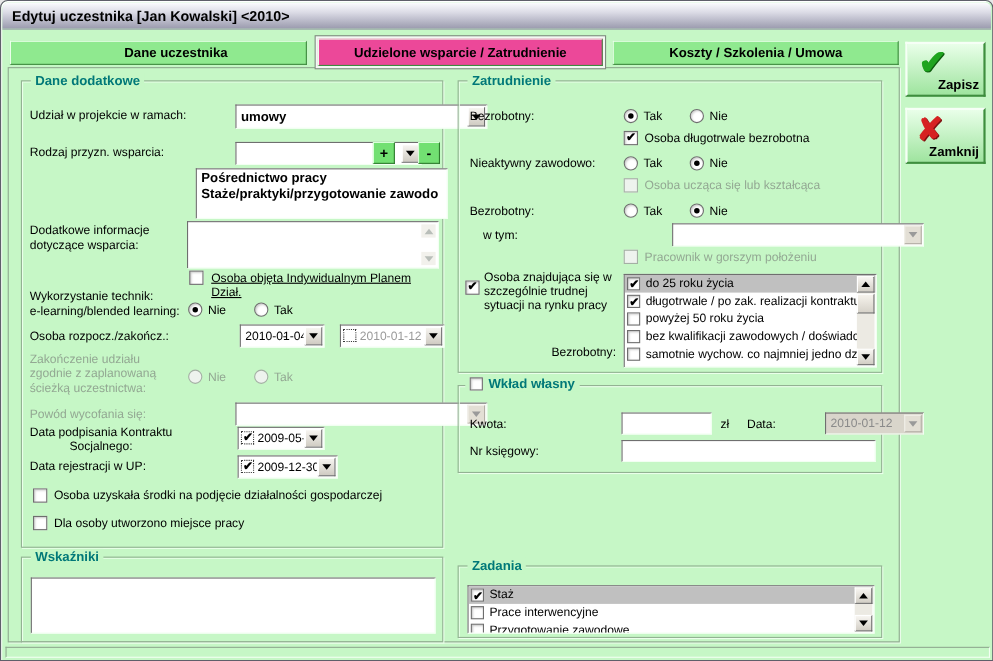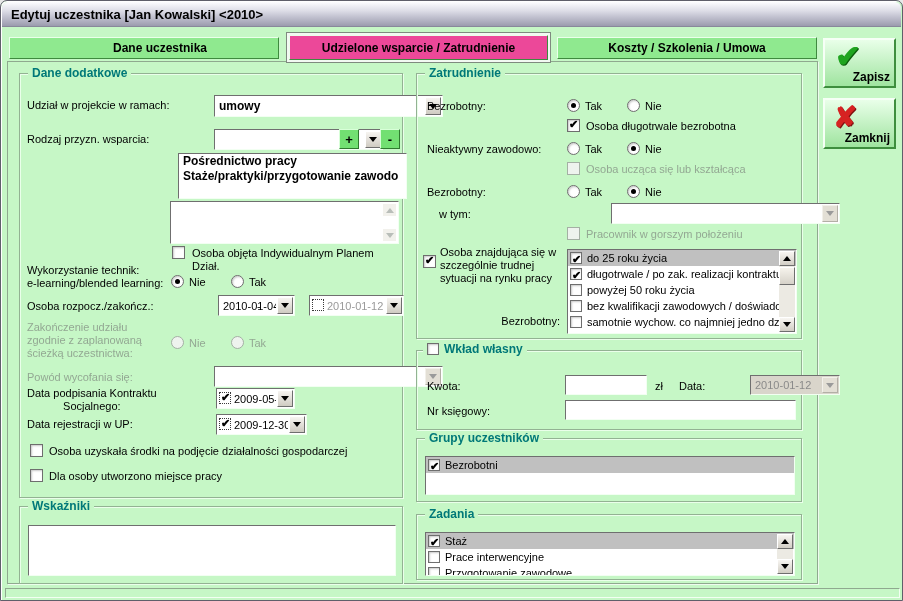--- a/index.html
+++ b/index.html
@@ -109,31 +109,33 @@
         </span>
     </div>
     <div class="greenbtn" style="left:319px;top:55px;">+</div>
     <div class="greenbtn" style="left:360px;top:55px;">-</div>
 
     <div class="listbox" style="left:158px;top:79px;width:229px;height:46px;">
       <div class="li bold">Pośrednictwo pracy</div>
       <div class="li bold">Staże/praktyki/przygotowanie zawodo</div>
     </div>
 
+    <span class="lbl" style="left:7px;top:130px;">Dodatkowe informacje
+dotyczące wsparcia:</span>
     <div class="textbox" style="left:150px;top:127px;width:229px;height:43px;">
       <span class="mini-arrow" style="top:2px;">
           <span class="tri-up"></span>
         </span>
       <span class="mini-arrow" style="bottom:2px;">
           <span class="tri"></span>
         </span>
     </div>
 
     <span class="cb" style="left:152px;top:172px;"></span>
-    <span class="lbl" style="left:172px;top:173px;">Osoba objęta Indywidualnym Planem Dział.</span>
+    <span class="lbl" style="left:172px;top:173px;text-decoration:underline;">Osoba objęta Indywidualnym Planem Dział.</span>
 
     <span class="lbl" style="left:7px;top:190px;">Wykorzystanie technik:
 e-learning/blended learning:</span>
     <span class="radio checked" style="left:151px;top:201px;"></span>
     <span class="lbl" style="left:169px;top:202px;">Nie</span>
     <span class="radio" style="left:211px;top:201px;"></span>
     <span class="lbl" style="left:229px;top:202px;">Tak</span>
 
     <span class="lbl" style="left:7px;top:226px;">Osoba rozpocz./zakończ.:</span>
     <div class="combo" style="left:154px;top:221px;width:77px;height:21px;">
@@ -282,29 +284,20 @@
     <div class="combo silver" style="left:289px;top:24px;width:90px;height:20px;">
       <span class="val">2010-01-12</span>
       <span class="ddbtn flat">
           <span class="tri grey"></span>
         </span>
     </div>
     <span class="lbl" style="left:10px;top:54px;">Nr księgowy:</span>
     <input class="input" style="left: 148px; top: 49px; width: 231px; height: 20px;" value="">
   </div>
 
-  <div class="group" style="left:415px;top:437px;width:386px;height:64px;">
-    <span class="legend">Grupy uczestników</span>
-    <div class="listbox" style="left:8px;top:17px;width:370px;height:39px;">
-      <div class="chkrow selected">
-        <span class="cb checked"></span>
-        <span>Bezrobotni</span>
-      </div>
-    </div>
-  </div>
 
   <div class="group" style="left:415px;top:513px;width:386px;height:66px;">
     <span class="legend">Zadania</span>
     <div class="listbox" style="left:8px;top:17px;width:370px;height:44px;">
       <div class="chkrow selected" style="padding-right:18px;">
         <span class="cb checked"></span>
         <span>Staż</span>
       </div>
       <div class="chkrow">
         <span class="cb"></span>

